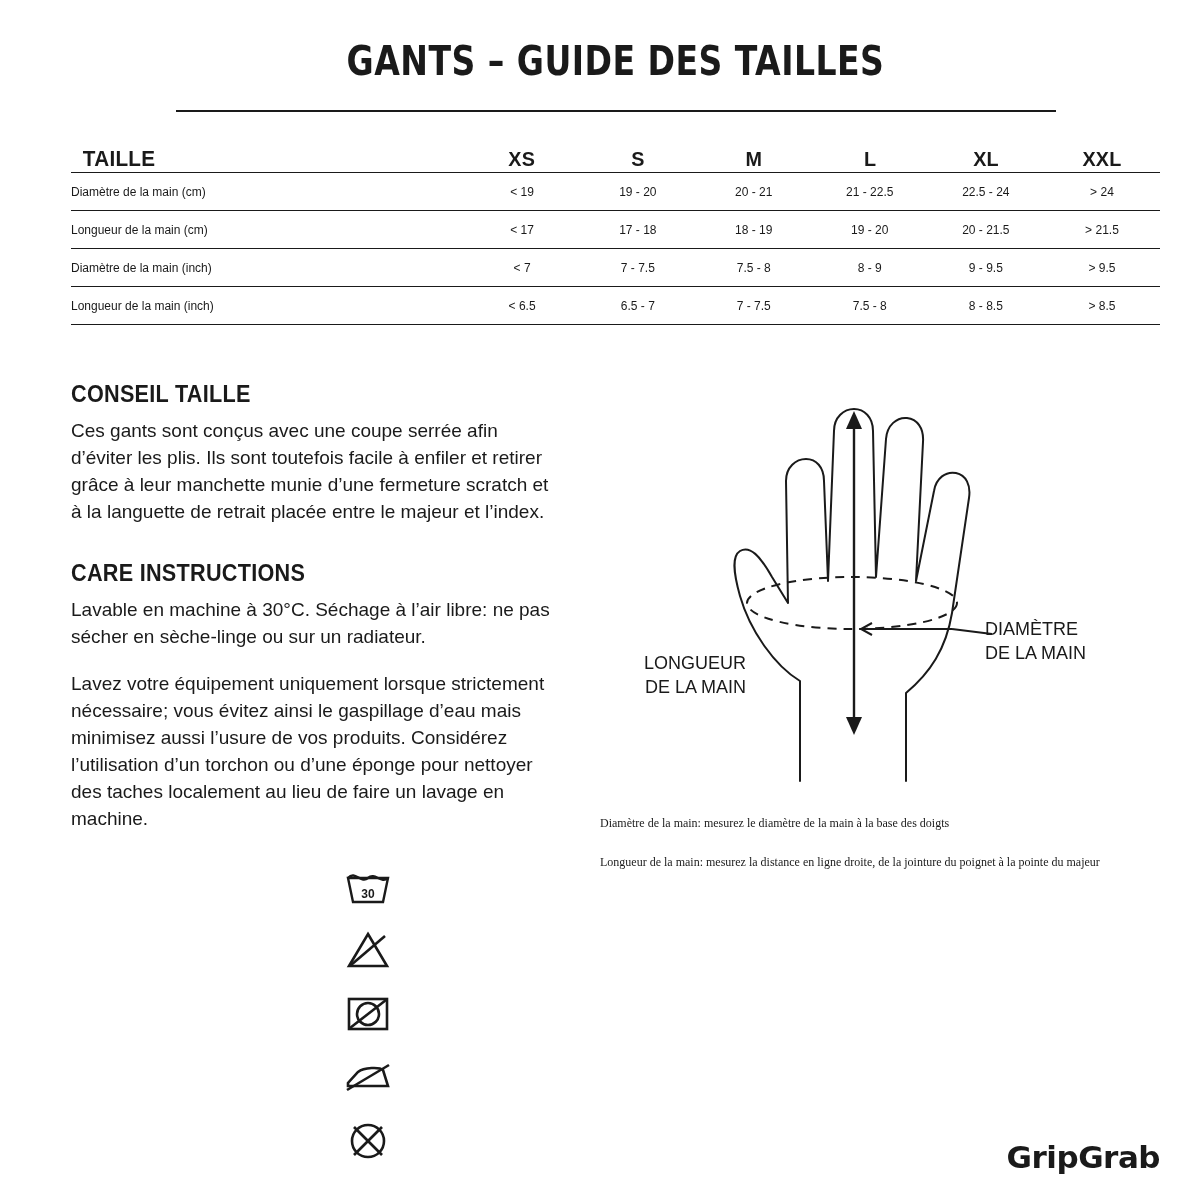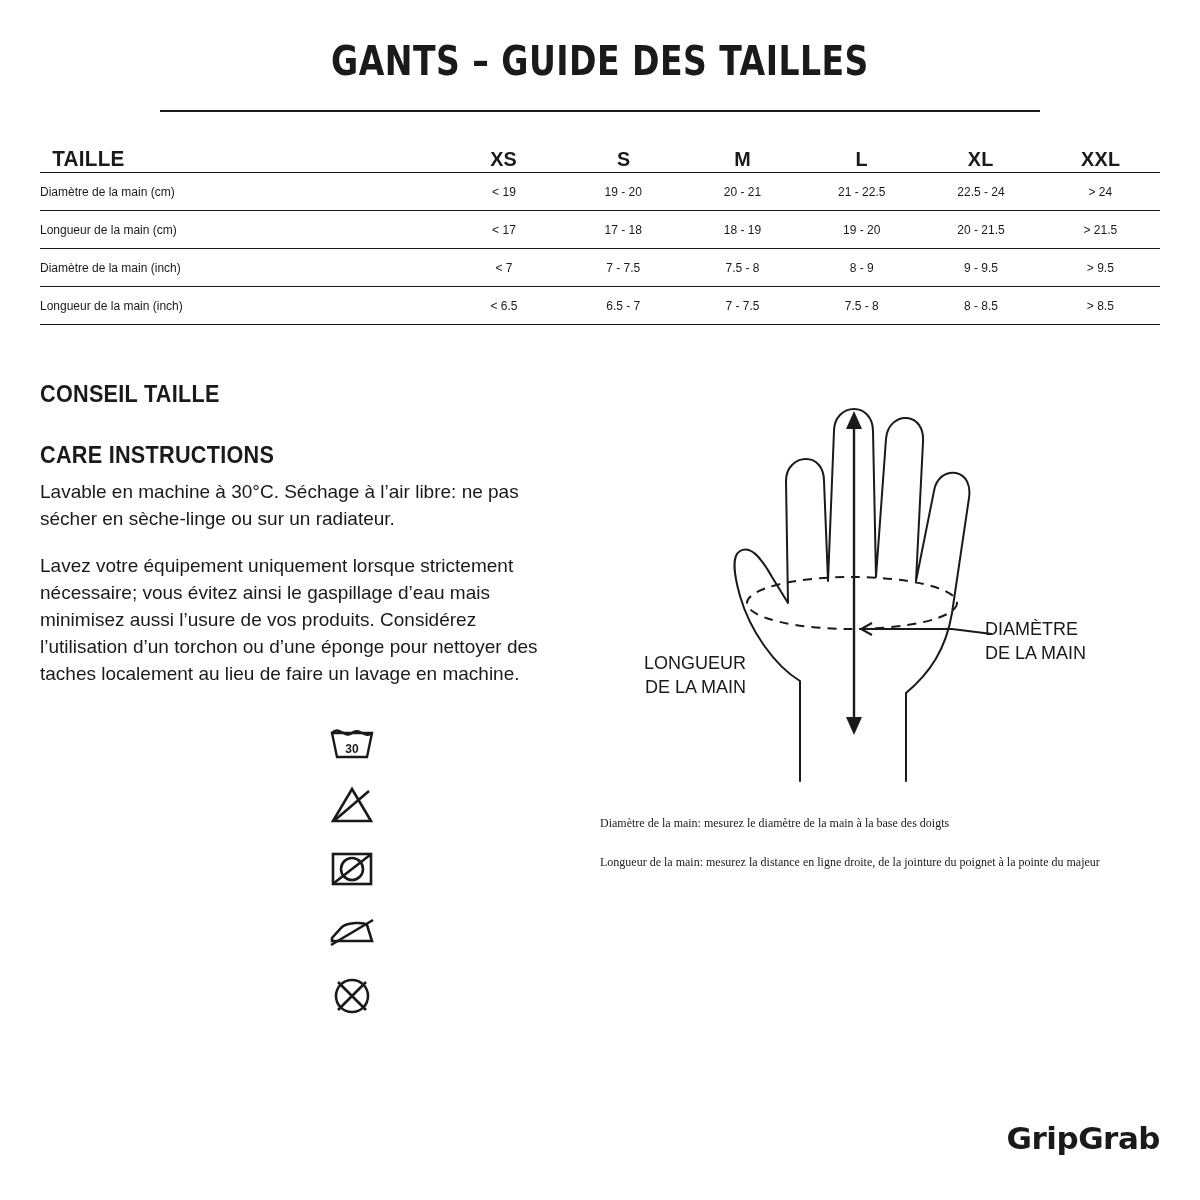--- a/index.html
+++ b/index.html
@@ -10,20 +10,21 @@
     height: 1200px;
     background: #ffffff;
     font-family: "Liberation Sans", sans-serif;
     color: #1a1a1a;
   }
   #page {
     position: relative;
     width: 1200px;
     height: 1200px;
     overflow: hidden;
+    padding-left: 31px;
   }
 
   
   .title {
     text-align: center;
     font-size: 40px;
     font-weight: bold;
     letter-spacing: 0.5px;
     padding-top: 38px;
     font-family: "DejaVu Sans Condensed", "Liberation Sans", sans-serif;
@@ -118,21 +119,21 @@
     line-height: 1.4;
     font-family: Liberation Serif, serif;
   }
   .diagram-notes p { margin: 0; }
   .diagram-notes p + p { margin-top: 22px; }
 
   
   .logo {
     position: absolute;
     right: 40px;
-    bottom: 44px;
+    bottom: 25px;
     font-size: 31px;
     font-weight: bold;
     letter-spacing: -0.5px;
     font-family: "DejaVu Sans", "Liberation Sans", sans-serif;
     margin-left: 12px;
   }
 </style>
 </head>
 <body>
 
@@ -201,20 +202,21 @@
           <td class="val">&gt; 8.5</td>
         </tr>
       </tbody>
     </table>
   </div>
 
   <div class="body-cols">
 
     <div class="col-left">
       <h2 class="sec">CONSEIL TAILLE</h2>
+      <p class="para">Ces gants sont conçus avec une coupe serrée afin d’éviter les plis. Ils sont toutefois facile à enfiler et retirer grâce à leur manchette munie d’une fermeture scratch et à la languette de retrait placée entre le majeur et l’index.</p>
 
       <h2 class="sec second">CARE INSTRUCTIONS</h2>
       <p class="para">Lavable en machine à 30°C. Séchage à l’air libre: ne pas sécher en sèche-linge ou sur un radiateur.</p>
       <p class="para">Lavez votre équipement uniquement lorsque strictement nécessaire; vous évitez ainsi le gaspillage d’eau mais minimisez aussi l’usure de vos produits. Considérez l’utilisation d’un torchon ou d’une éponge pour nettoyer des taches localement au lieu de faire un lavage en machine.</p>
 
       <div class="care-symbols">
 
         <span>
           <svg width="46" height="36" viewBox="0 0 46 36">
             <path d="M3 9 H43 L38 33 H8 Z" fill="none" stroke="#1a1a1a" stroke-width="2.4"></path>

